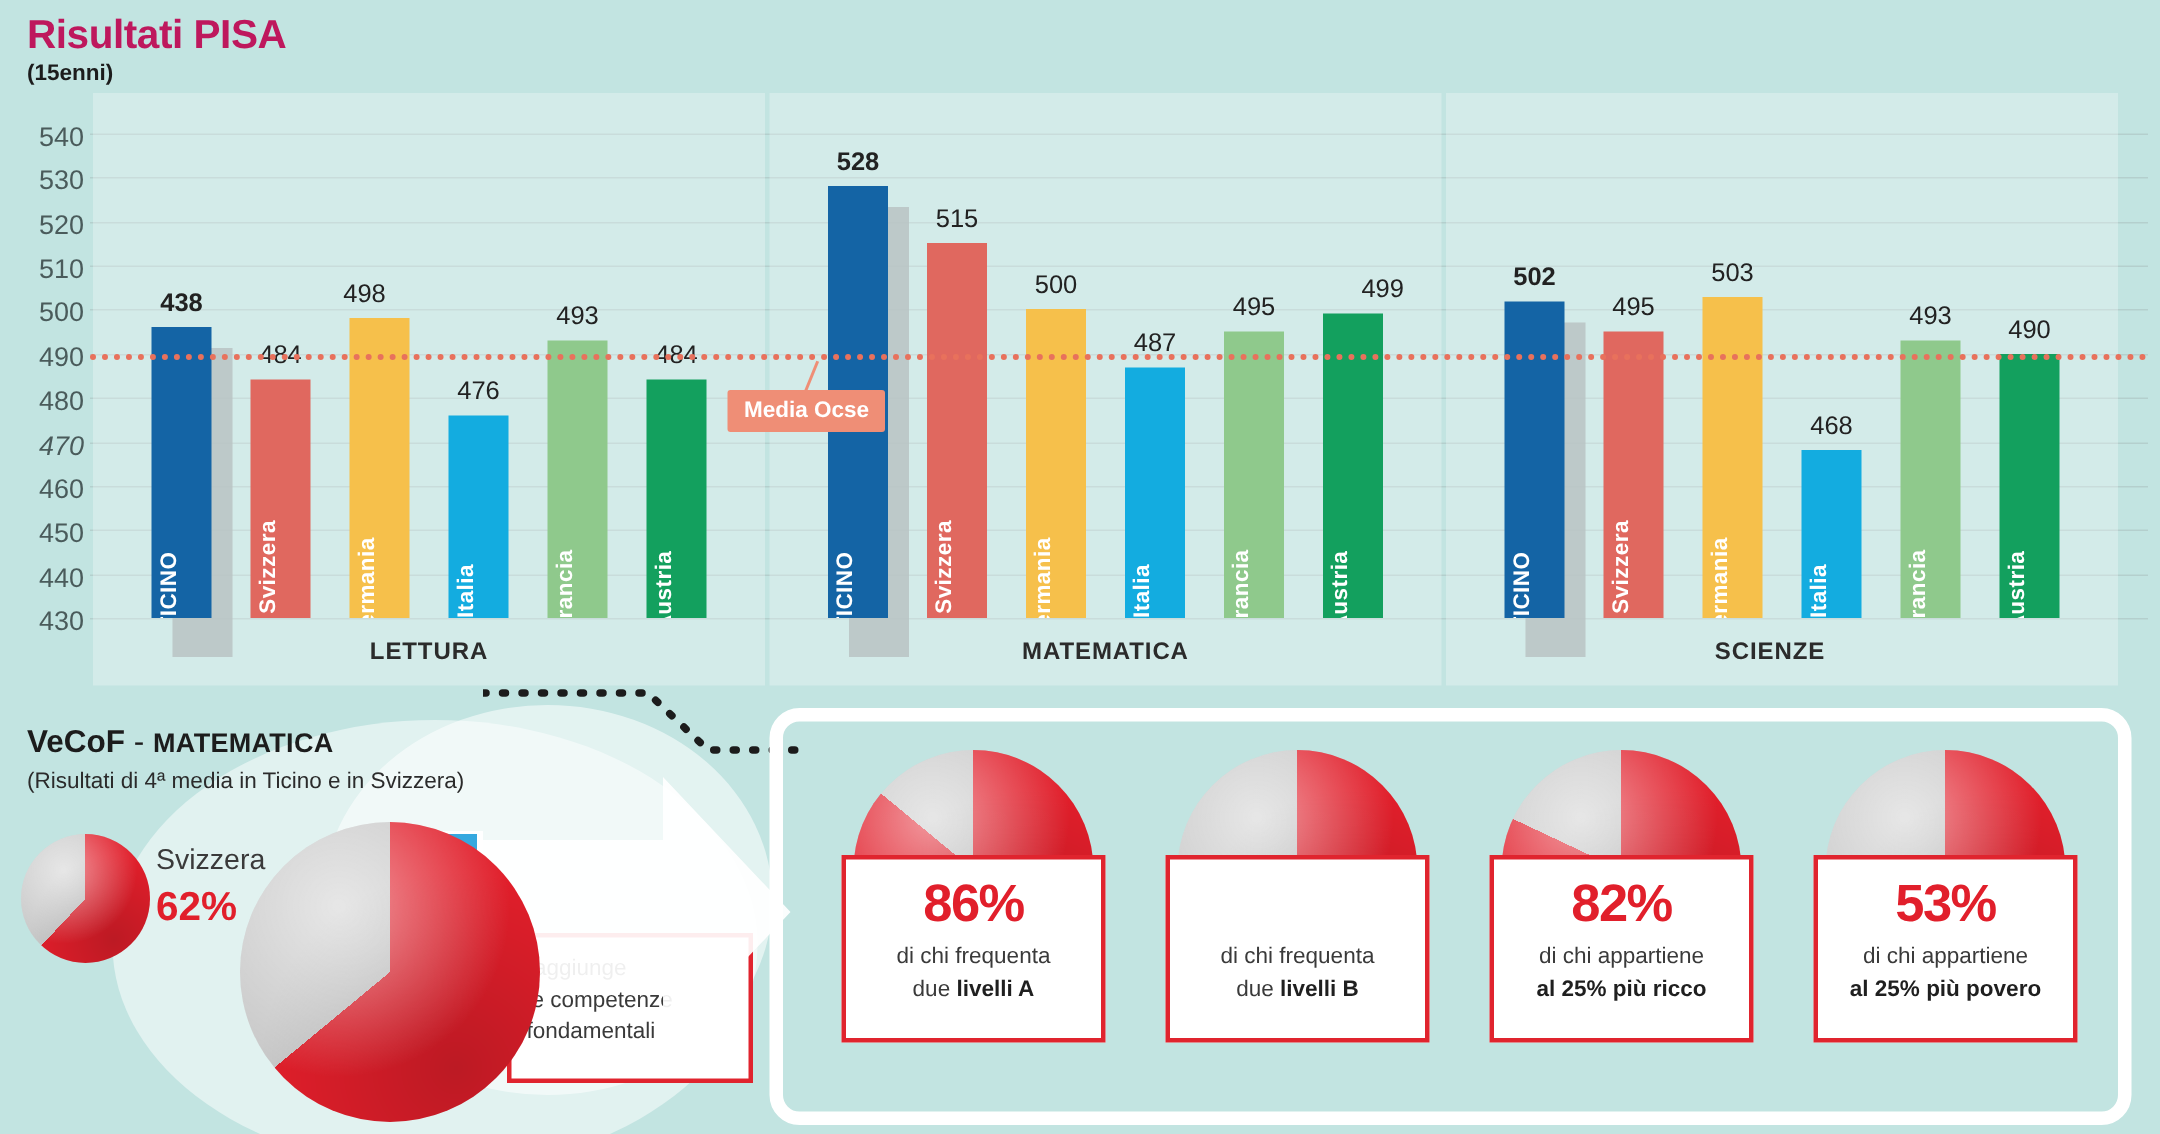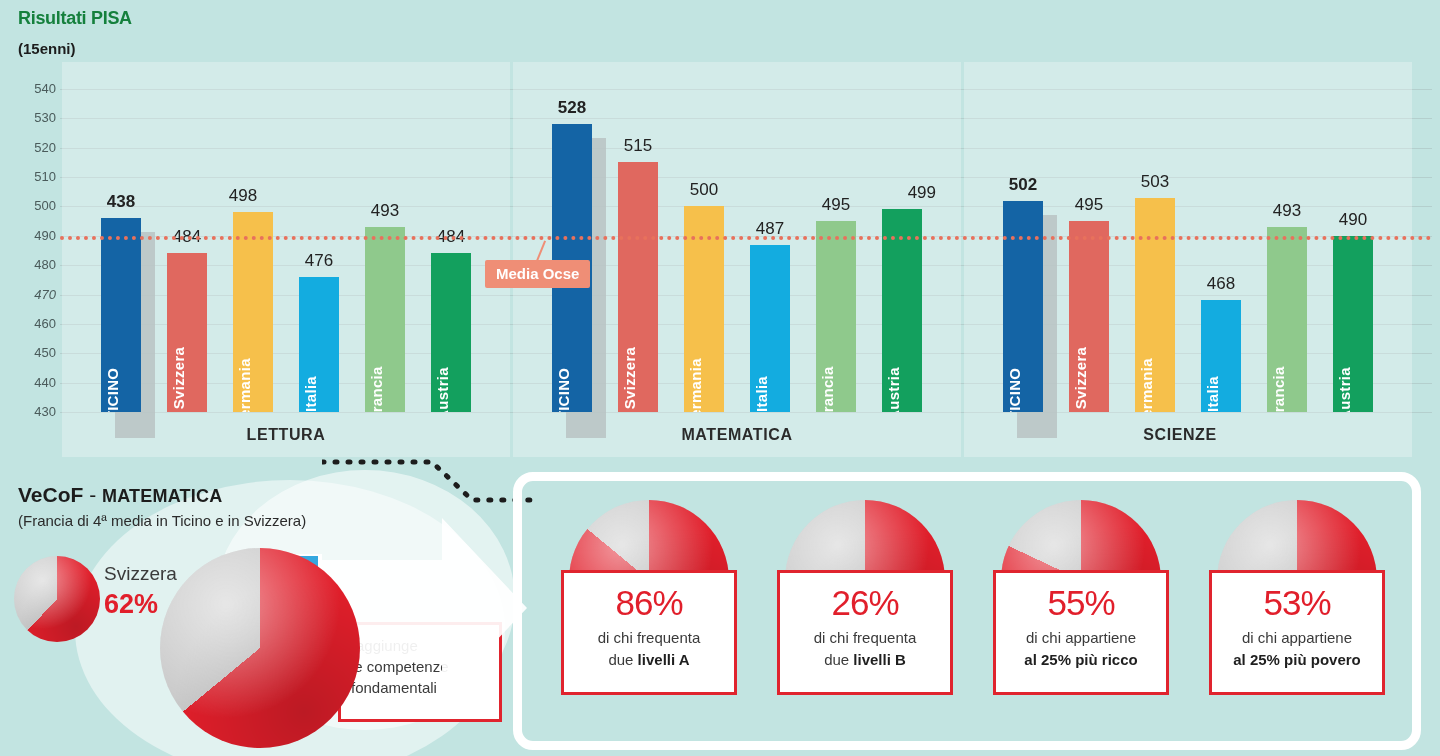--- a/index.html
+++ b/index.html
@@ -8,27 +8,27 @@
     background:#c2e4e1;
     font-family:"Liberation Sans", sans-serif;
     color:#333;
   }
   
   .blob{position:absolute;background:#ffffff;opacity:.55;border-radius:50%;}
   #blob1{width:430px;height:300px;left:75px;top:480px;opacity:.5;}
   #blob2{width:300px;height:260px;left:215px;top:470px;opacity:.55;}
 
   
-  #title{position:absolute;left:18px;top:8px;font-size:18px;font-weight:bold;color:#15803d;letter-spacing:-.3px;}
+  #title{position:absolute;left:18px;top:8px;font-size:27px;font-weight:bold;color:#be185d;letter-spacing:-.3px;}
   #subtitle{position:absolute;left:18px;top:40px;font-size:15px;font-weight:bold;color:#1c1c1c;}
 
   
   #chart{position:absolute;left:0;top:62px;width:1440px;height:390px;}
   .gridline{position:absolute;left:60px;width:1372px;height:1px;background:#b4cfcd;}
-  .ylab{position:absolute;left:14px;width:42px;text-align:right;font-size:13px;color:#4a5b5b;transform:translateY(-8px);}
+  .ylab{position:absolute;left:14px;width:42px;text-align:right;font-size:18px;color:#4a5b5b;transform:translateY(-8px);}
   .grouppanel{position:absolute;top:0;background:rgba(255,255,255,.28);}
   .grouplabel{position:absolute;font-size:16px;font-weight:bold;color:#2b2b2b;text-align:center;letter-spacing:.6px;}
   .bar{position:absolute;bottom:0;overflow:hidden;}
   .barshadow{position:absolute;background:#b9c3c3;opacity:.85;}
   .barname{position:absolute;left:50%;bottom:8px;transform:translateX(-50%) rotate(-90deg);transform-origin:center bottom;
            white-space:nowrap;color:#fff;font-size:15px;font-weight:bold;letter-spacing:.3px;}
   .barnamewrap{position:absolute;left:0;right:0;bottom:10px;height:0;}
   .barval{position:absolute;text-align:center;font-size:17px;color:#222;}
   .barval.hl{font-weight:bold;}
   #ocseline{position:absolute;left:60px;width:1372px;height:0;border-top:4px dotted #e8715c;}
@@ -57,21 +57,21 @@
   #shield{position:absolute;left:259px;top:554px;width:66px;height:82px;}
 
   
   #arrow{position:absolute;left:322px;top:500px;width:210px;height:250px;}
   #dots{position:absolute;left:322px;top:450px;width:230px;height:70px;}
 
   
   #cards-panel{position:absolute;left:513px;top:472px;width:908px;height:278px;
                border:9px solid #ffffff;border-radius:20px;box-sizing:border-box;background:transparent;}
   .card{position:absolute;top:570px;width:176px;height:125px;background:#fff;border:3px solid #e0242e;box-sizing:border-box;}
-  .card .pct{position:absolute;left:0;right:0;top:10px;text-align:center;font-size:35px;font-weight:normal;color:#e11f2b;letter-spacing:-1px;}
+  .card .pct{position:absolute;left:0;right:0;top:10px;text-align:center;font-size:35px;font-weight:bold;color:#e11f2b;letter-spacing:-1px;}
   .card .l1{position:absolute;left:0;right:0;top:56px;text-align:center;font-size:15px;color:#3a3a3a;}
   .card .l2{position:absolute;left:0;right:0;top:78px;text-align:center;font-size:15px;color:#3a3a3a;}
   .card .l2 b{font-weight:bold;color:#1f1f1f;}
 </style>
 </head>
 <body>
 
 <div class="blob" id="blob1"></div>
 <div class="blob" id="blob2"></div>
 
@@ -221,21 +221,21 @@
     <div class="barval" style="left: 1319px; width: 68px; top: 147.818px;">490</div>
     <div class="grouplabel" style="left: 964px; width: 432px; top: 364px;">SCIENZE</div>
     <div id="ocseline" style="top: 173.818px;"></div>
     <div id="ocsepointer" style="left: 540px; top: 177.818px;"></div>
     <div id="ocsebox" style="left: 485px; top: 197.818px;">Media Ocse</div>
   </div>
 
 <div id="vecof-title">
   <b>VeCoF</b><span> - </span><span class="small">MATEMATICA</span>
 </div>
-<div id="vecof-sub">(Francia di 4ª media in Ticino e in Svizzera)</div>
+<div id="vecof-sub">(Risultati di 4ª media in Ticino e in Svizzera)</div>
 
 <div id="svizzera-label">Svizzera</div>
 <div id="svizzera-pct">62%</div>
 
 <div id="big64">64%</div>
 <div id="compbox">
     <div>
       <div style="position: static;">raggiunge</div>
       <div style="position: static;">le competenze</div>
       <div style="position: static;">fondamentali</div>
@@ -264,28 +264,27 @@
 <div class="pie" style="left: 569px; top: 500px; width: 160px; height: 160px; background: conic-gradient(rgb(225, 31, 43) 0deg, rgb(225, 31, 43) 309.6deg, rgb(201, 201, 201) 309.6deg, rgb(201, 201, 201) 360deg);"></div>
 <div class="pieshade" style="left: 569px; top: 500px; width: 160px; height: 160px;"></div>
 <div class="card" style="left: 561px;">
     <div class="pct">86%</div>
     <div class="l1">di chi frequenta</div>
     <div class="l2">due <b>livelli A</b></div>
   </div>
 <div class="pie" style="left: 785px; top: 500px; width: 160px; height: 160px; background: conic-gradient(rgb(225, 31, 43) 0deg, rgb(225, 31, 43) 93.6deg, rgb(201, 201, 201) 93.6deg, rgb(201, 201, 201) 360deg);"></div>
 <div class="pieshade" style="left: 785px; top: 500px; width: 160px; height: 160px;"></div>
 <div class="card" style="left: 777px;">
-    <div class="pct">26%</div>
     <div class="l1">di chi frequenta</div>
     <div class="l2">due <b>livelli B</b></div>
   </div>
 <div class="pie" style="left: 1001px; top: 500px; width: 160px; height: 160px; background: conic-gradient(rgb(225, 31, 43) 0deg, rgb(225, 31, 43) 295.2deg, rgb(201, 201, 201) 295.2deg, rgb(201, 201, 201) 360deg);"></div>
 <div class="pieshade" style="left: 1001px; top: 500px; width: 160px; height: 160px;"></div>
 <div class="card" style="left: 993px;">
-    <div class="pct">55%</div>
+    <div class="pct">82%</div>
     <div class="l1">di chi appartiene</div>
     <div class="l2"><b>al 25% più ricco</b></div>
   </div>
 <div class="pie" style="left: 1217px; top: 500px; width: 160px; height: 160px; background: conic-gradient(rgb(225, 31, 43) 0deg, rgb(225, 31, 43) 147.6deg, rgb(201, 201, 201) 147.6deg, rgb(201, 201, 201) 360deg);"></div>
 <div class="pieshade" style="left: 1217px; top: 500px; width: 160px; height: 160px;"></div>
 <div class="card" style="left: 1209px;">
     <div class="pct">53%</div>
     <div class="l1">di chi appartiene</div>
     <div class="l2"><b>al 25% più povero</b></div>
   </div>

